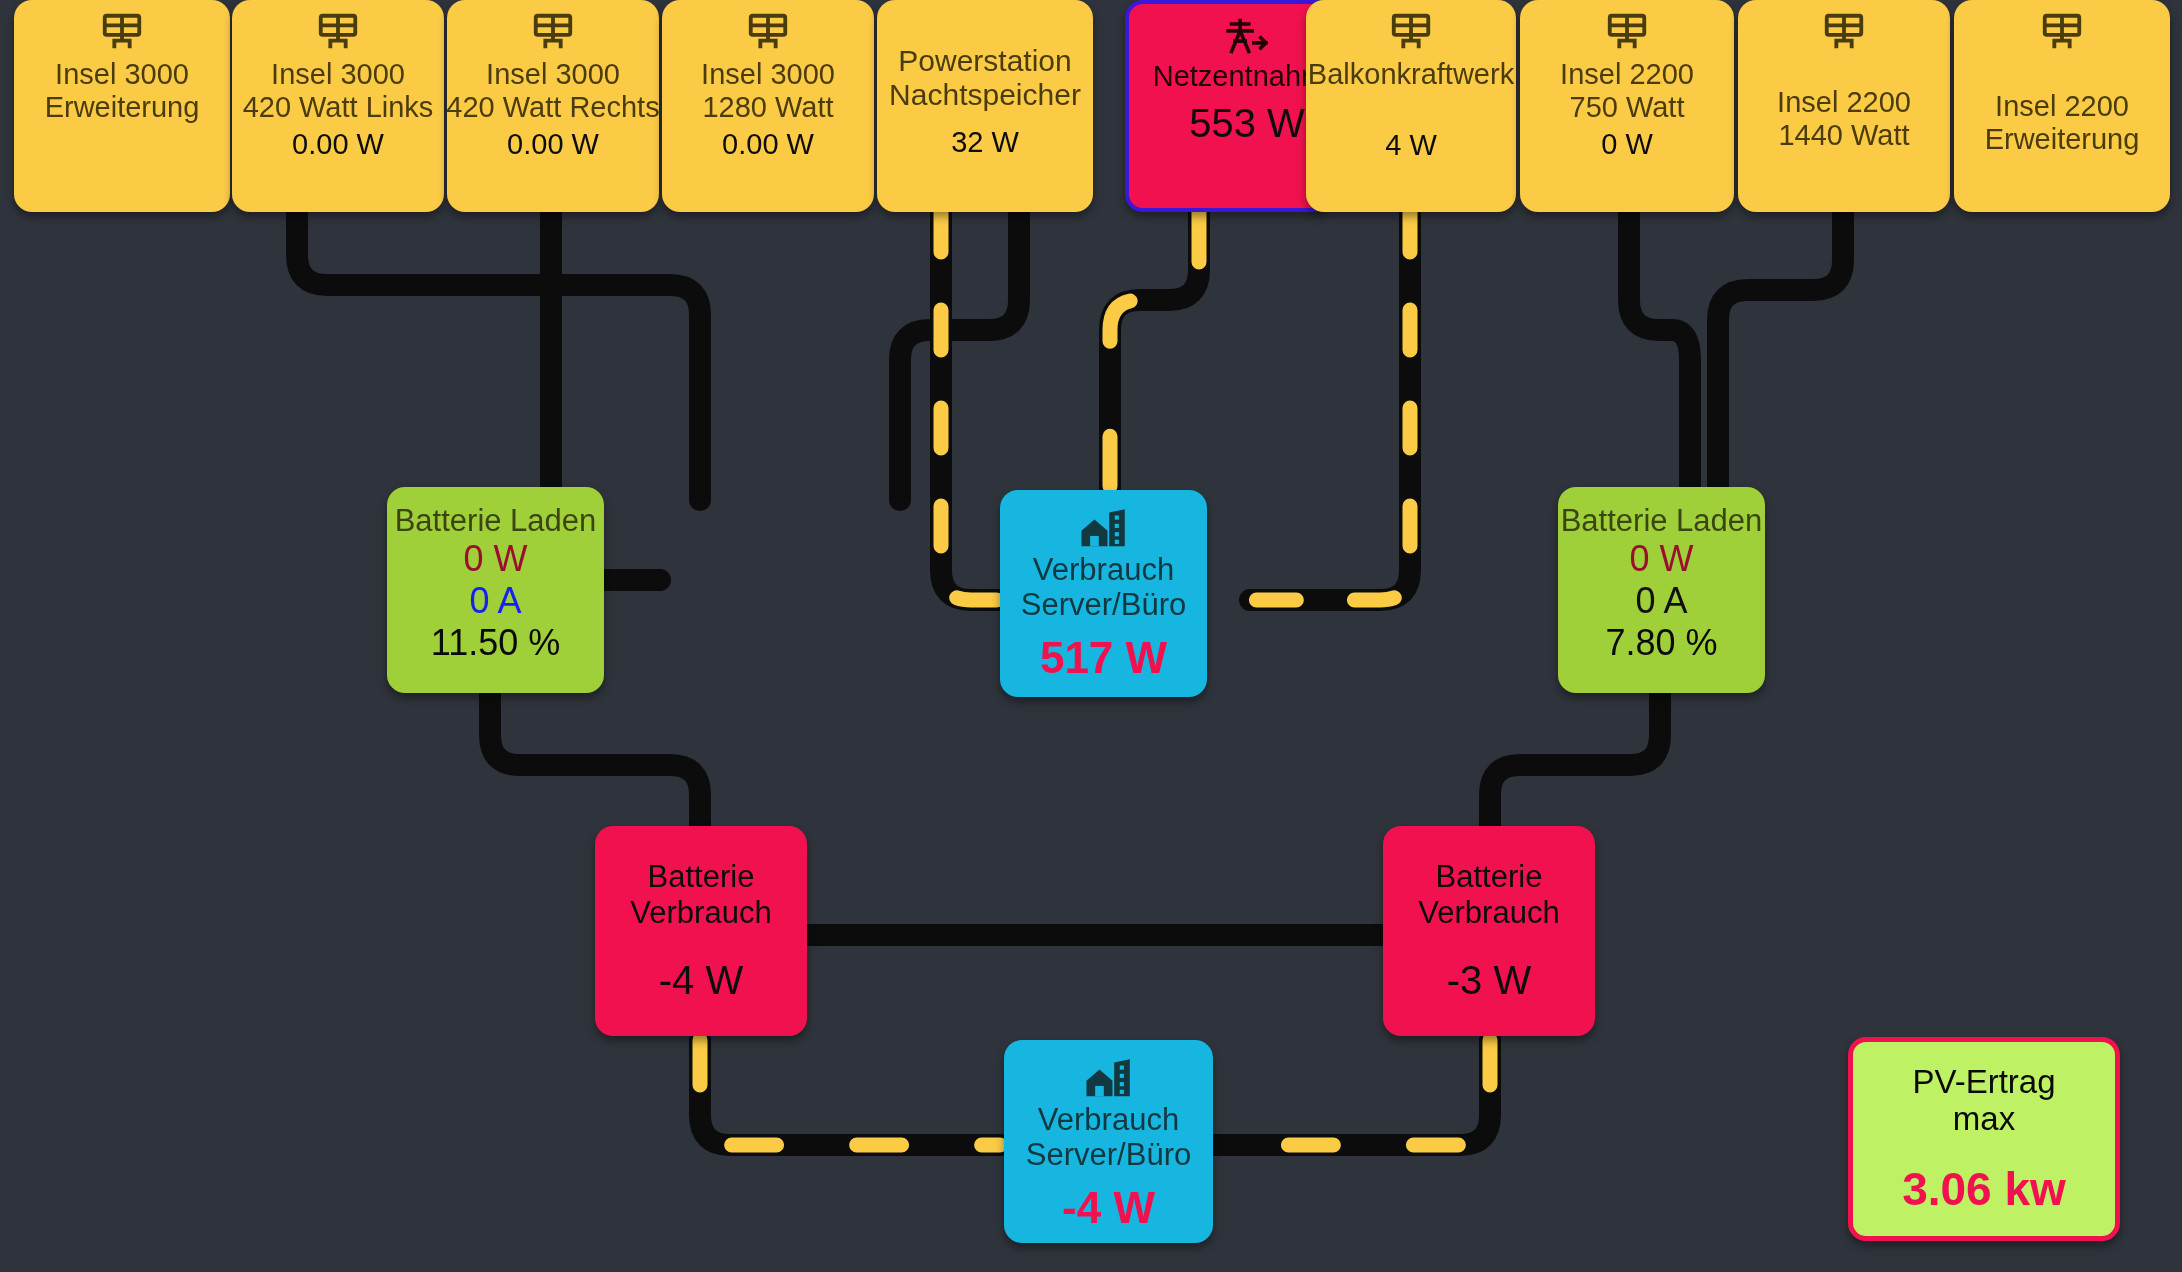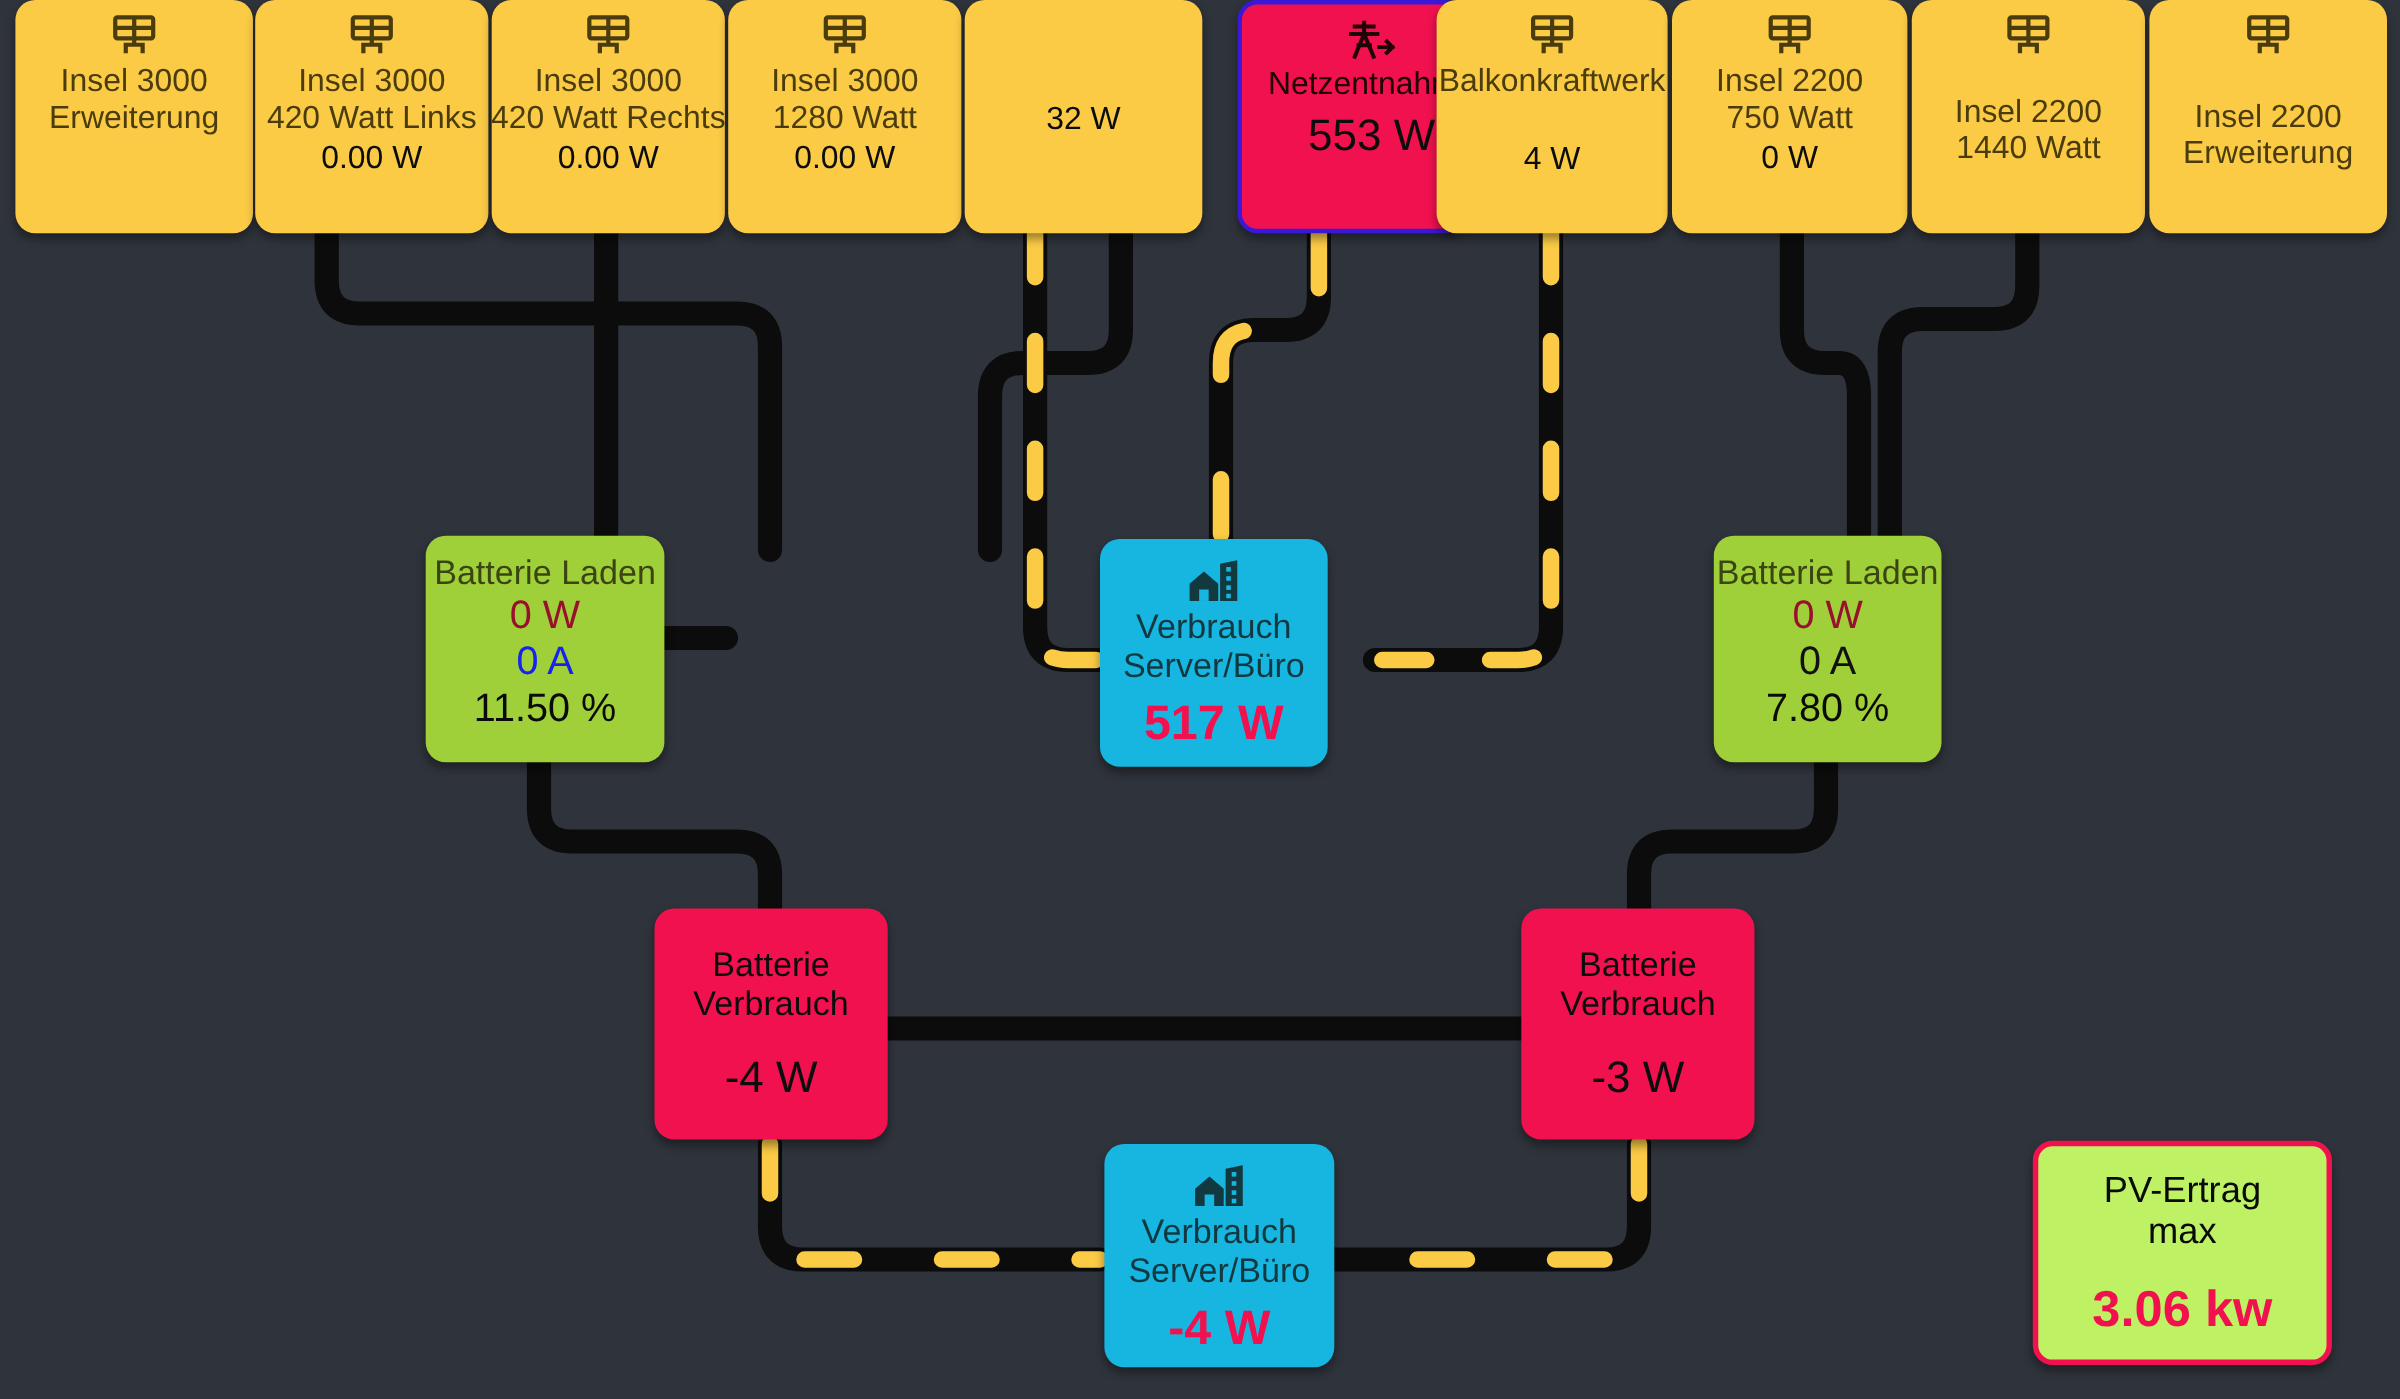--- a/index.html
+++ b/index.html
@@ -270,20 +270,24 @@
       </svg>
     </span>
     <div class="title">
       <div>Insel 3000</div>
       <div>1280 Watt</div>
     </div>
     <div class="value">0.00 W</div>
   </div>
 
   <div class="node card-pv" style="left:877px; top:0px; width:216px; height:212px; justify-content:center; padding-top:0;">
+    <div class="title" style="font-size:30px;">
+      <div>Powerstation</div>
+      <div>Nachtspeicher</div>
+    </div>
     <div class="value" style="margin-top:14px;">32 W</div>
   </div>
 
   <div class="node card-grid" style="left:1125px; top:0px; width:206px; height:212px;padding-left:44px;">
     <span class="icon">
       <svg width="48" height="44" viewBox="0 0 28 24" fill="none" stroke="#200408" stroke-width="2.1" stroke-linecap="square">
         <line x1="5" y1="5" x2="15" y2="5"></line>
         <line x1="3" y1="9" x2="17" y2="9"></line>
         <line x1="10" y1="3" x2="10" y2="9"></line>
         <line x1="10" y1="9" x2="5" y2="21"></line>

